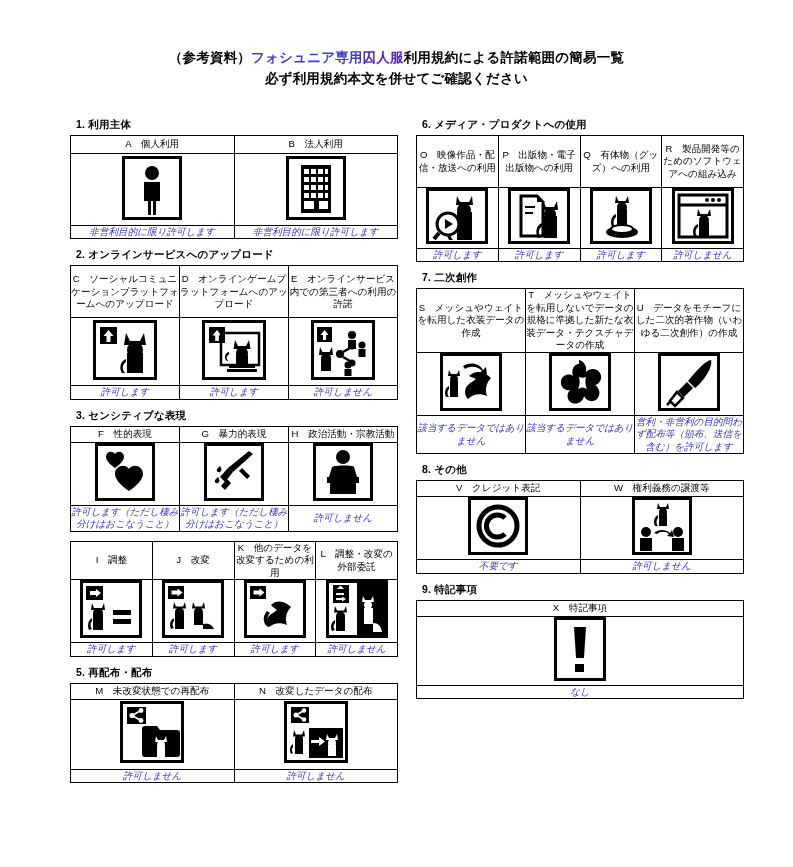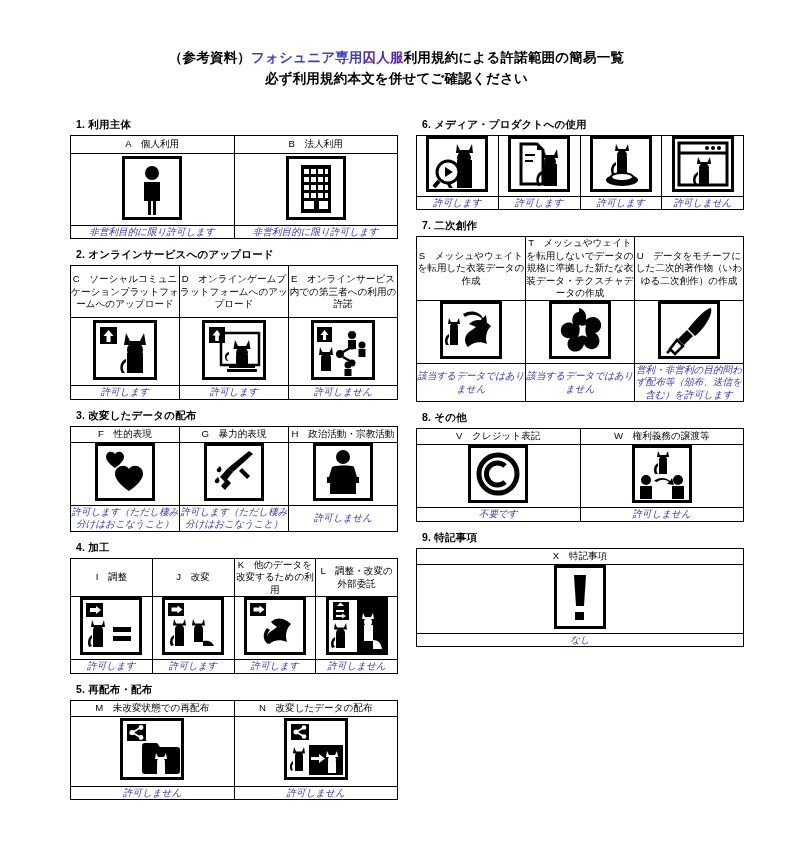--- a/index.html
+++ b/index.html
@@ -232,21 +232,21 @@
           <td class="perm">許可します</td>
           <td class="perm">許可しません</td>
         </tr>
       </tbody>
         </table>
     </div>
 
     <div class="section">
       <div class="section-title">
         <span>3.</span>
-        <span>改変したデータの配布</span>
+        <span>センシティブな表現</span>
       </div>
       <table class="grid">
         <tbody>
             <tr>
           <td class="head" style="height:16px">F　性的表現</td>
           <td class="head">G　暴力的表現</td>
           <td class="head">H　政治活動・宗教活動</td>
         </tr>
         <tr>
           <td class="icon-cell" style="height:62px">
@@ -286,24 +286,20 @@
         <tr>
           <td class="perm">許可します（ただし棲み分けはおこなうこと）</td>
           <td class="perm">許可します（ただし棲み分けはおこなうこと）</td>
           <td class="perm">許可しません</td>
         </tr>
       </tbody>
         </table>
     </div>
 
     <div class="section">
-      <div class="section-title">
-        <span>4.</span>
-        <span>加工</span>
-      </div>
       <table class="grid">
         <tbody>
             <tr>
           <td class="head" style="height:34px">I　調整</td>
           <td class="head">J　改変</td>
           <td class="head">K　他のデータを改変するための利用</td>
           <td class="head">L　調整・改変の外部委託</td>
         </tr>
         <tr>
           <td class="icon-cell" style="height:60px">
@@ -442,20 +438,26 @@
 
   <div class="col">
 
     <div class="section">
       <div class="section-title">
         <span>6.</span>
         <span>メディア・プロダクトへの使用</span>
       </div>
       <table class="grid">
         <tbody>
+            <tr>
+          <td class="head" style="height:52px">O　映像作品・配信・放送への利用</td>
+          <td class="head">P　出版物・電子出版物への利用</td>
+          <td class="head">Q　有体物（グッズ）への利用</td>
+          <td class="head">R　製品開発等のためのソフトウェアへの組み込み</td>
+        </tr>
         <tr>
           <td class="icon-cell" style="height:60px">
             <span class="icon-frame">
               <svg width="56" height="50" viewBox="0 0 56 50">
                     <rect width="56" height="50" fill="#fff"></rect>
                     <path d="M28 5l3 6h9l3-6 1 9H27z" fill="#000"></path>
                     <circle cx="35" cy="19" r="7" fill="#000"></circle>
                     <rect x="28" y="21" width="15" height="28" fill="#000"></rect>
                     <path d="M20 49c-4-6-3-16 5-19v4c-5 3-5 11-1 15z" fill="#000"></path>
                     <circle cx="19" cy="33" r="11" fill="#fff" stroke="#000" stroke-width="3"></circle>

